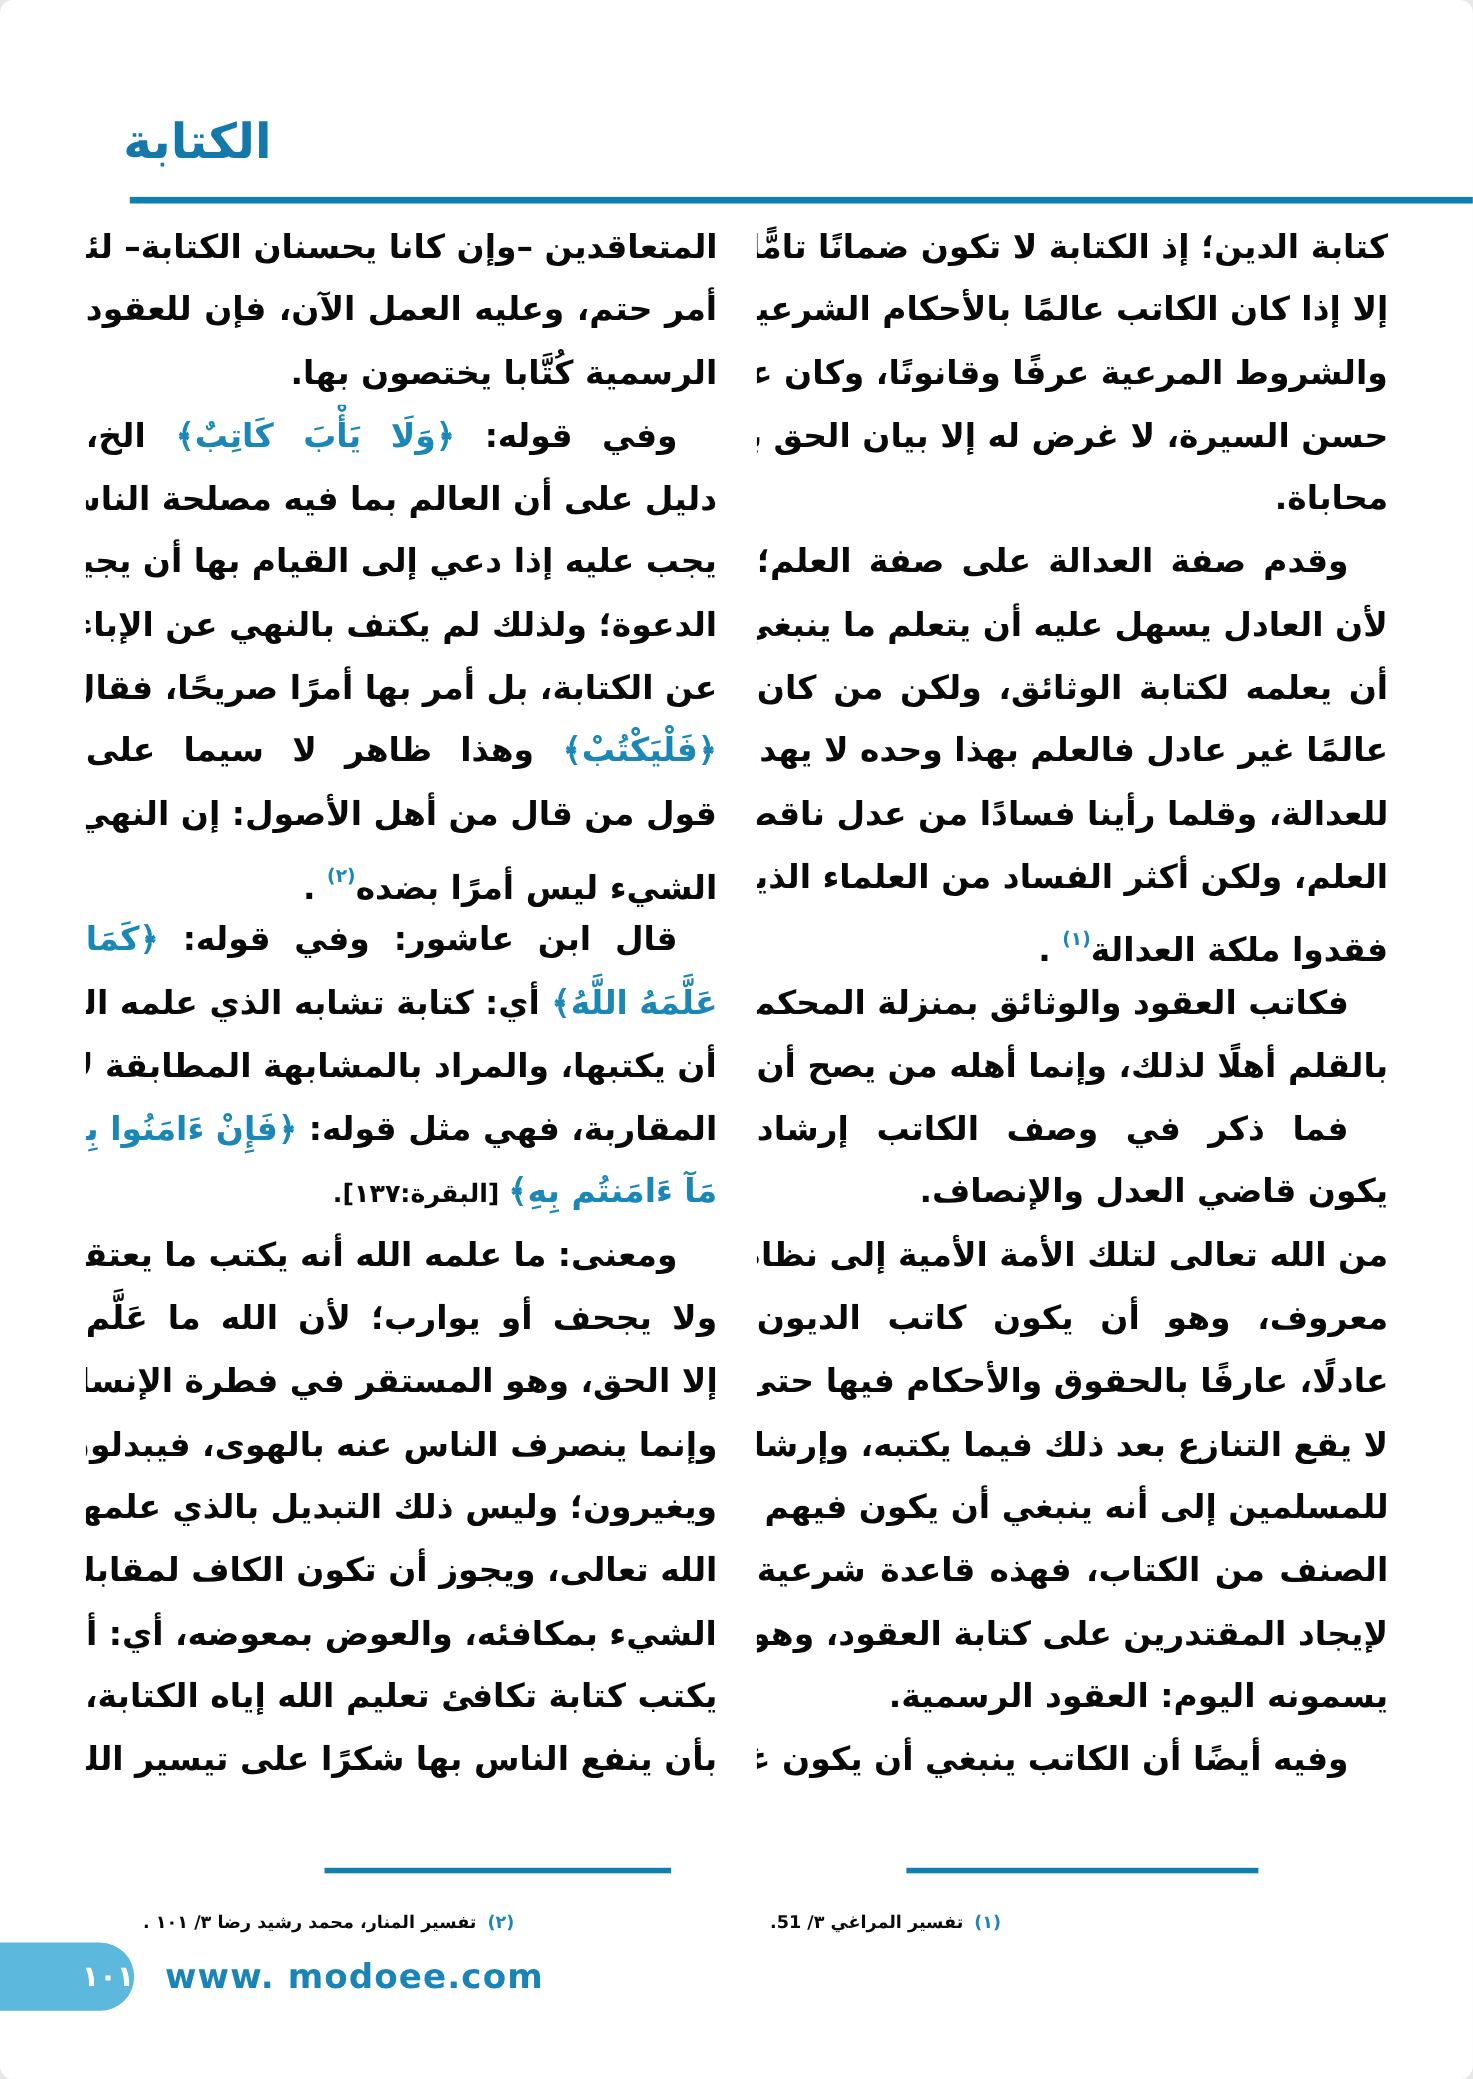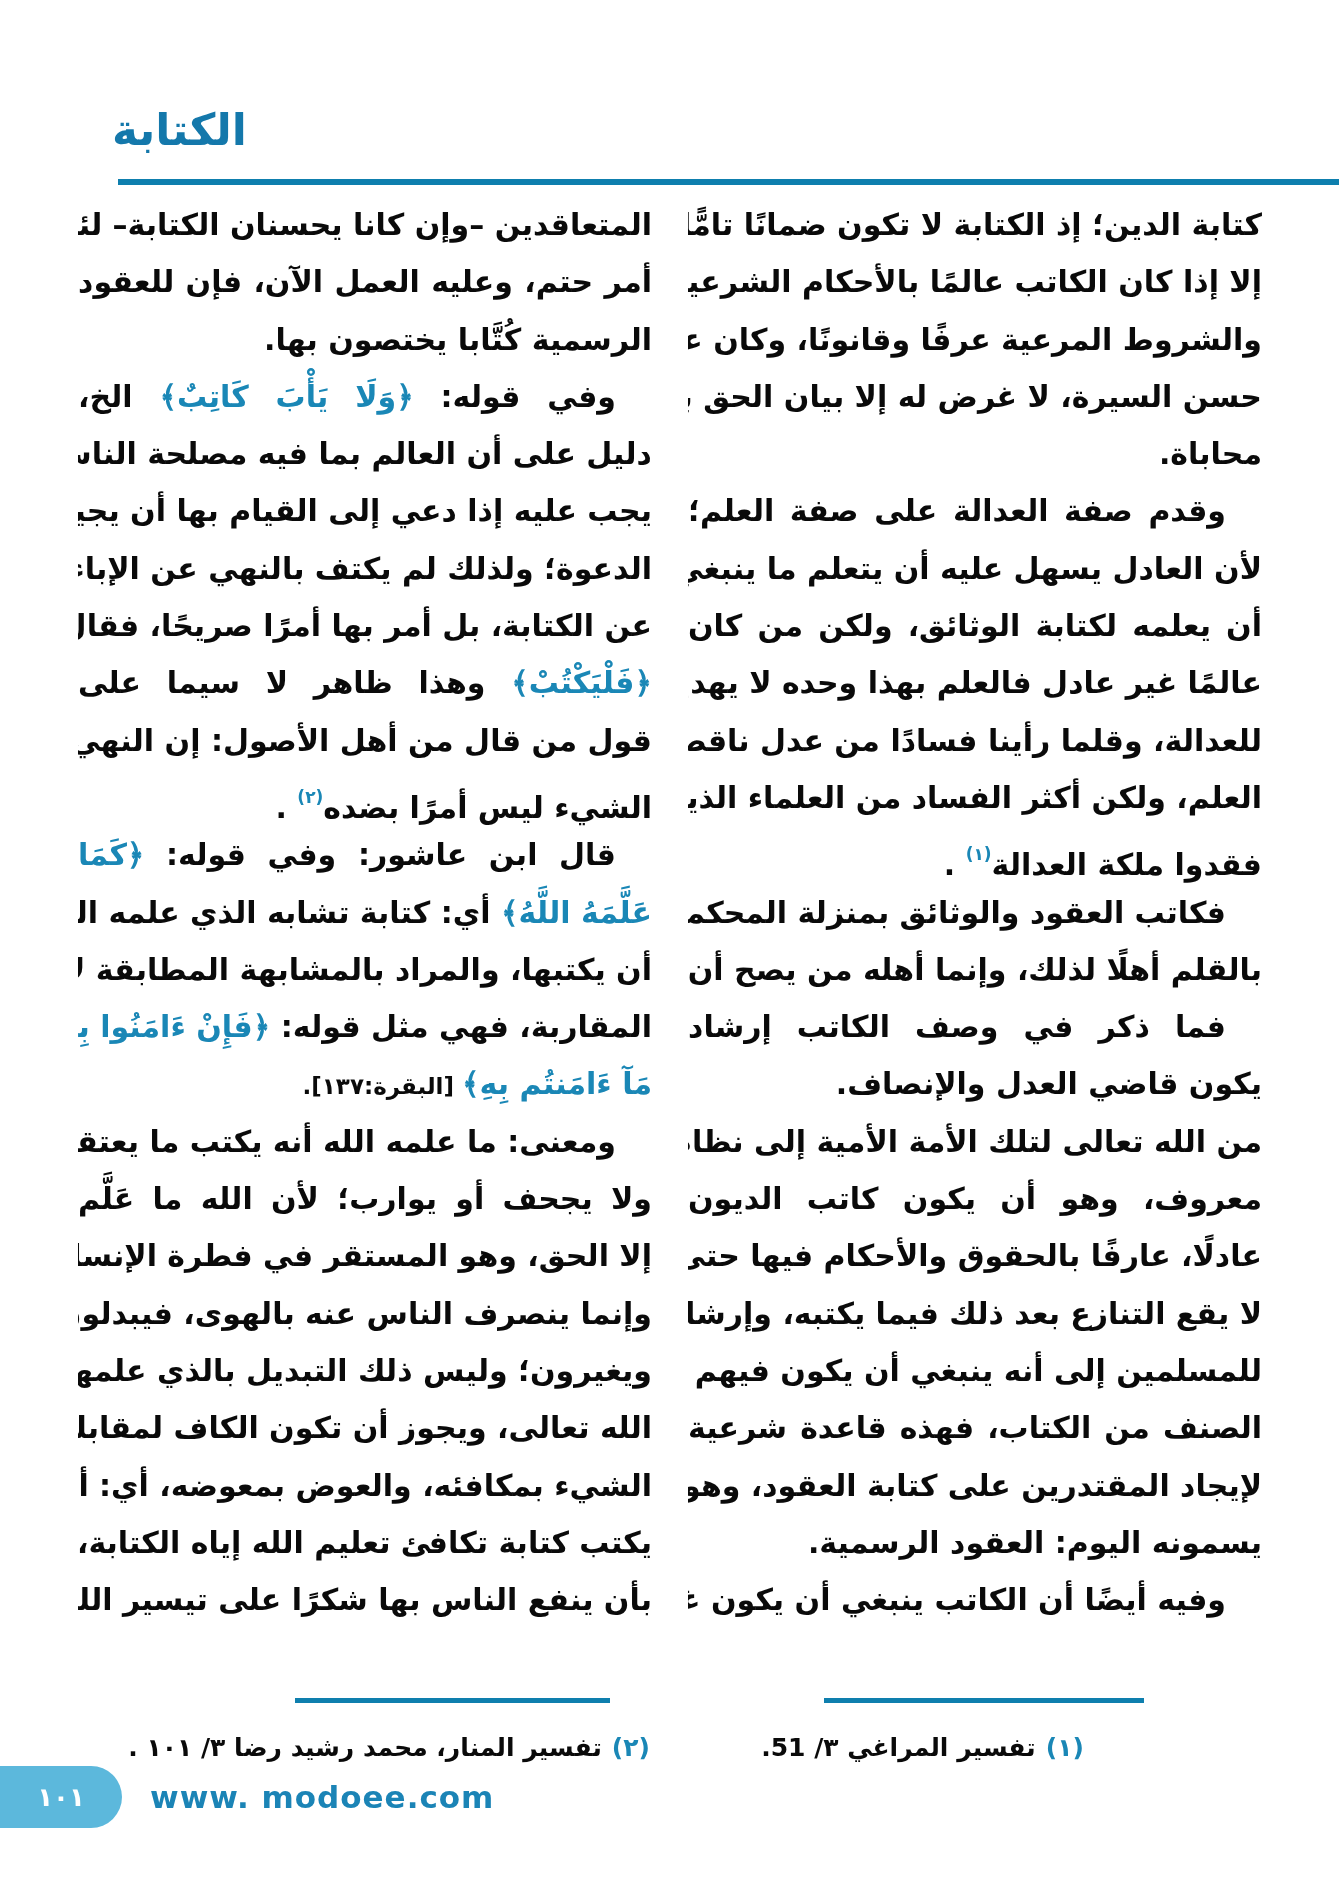--- a/index.html
+++ b/index.html
@@ -4,20 +4,21 @@
 <style>
   html,body{margin:0;padding:0;background:#e8e8e8;}
   .page{
     position:relative;
     width:1339px;height:1890px;
     margin:0 auto;
     background:#ffffff;
     font-family:"DejaVu Sans",sans-serif;
     color:#0a0a0a;
     overflow:hidden;
+    border-radius:12px;
   }
   
   .title{
     position:absolute;left:112px;top:104px;
     font-size:44px;font-weight:700;
     color:var(--title,#1478ab);
     direction:rtl;
   }
   .hrule{
     position:absolute;left:118px;right:0;top:179px;height:6px;
@@ -48,34 +49,34 @@
   .ref{font-size:23px;font-weight:700;}
   
   .fn-rule{
     position:absolute;top:1698px;height:5px;
     background:var(--accent,#0e7fae);
   }
   .fn-rule-right{left:824px;width:320px;}
   .fn-rule-left{left:295px;width:315px;}
   .fn{
     position:absolute;top:1722px;
-    direction:rtl;text-align:center;
-    font-size:25px;font-weight:700;line-height:52px;
+    direction:rtl;text-align:left;
+    font-size:16px;font-weight:700;line-height:52px;
     white-space:nowrap;overflow:hidden;
   }
   .fn-right{left:700px;width:445px;}
   .fn-left{left:130px;width:520px;}
   .fn-marker{color:var(--quran,#1a87b6);margin-left:10px;}
   
   .page-tab{
     position:absolute;left:0;top:1766px;width:122px;height:62px;
     background:var(--tab,#5cb8dc);
     border-radius:0 34px 34px 0;
     color:#ffffff;
-    display:flex;align-items:center;justify-content:center;
+    display:flex;align-items:center;justify-content:flex-start;
     font-size:26px;font-weight:700;letter-spacing:9px;
     direction:rtl;
   }
   .website{
     position:absolute;left:150px;top:1779px;
     font-size:31px;font-weight:700;
     color:var(--link,#1b84b6);
     letter-spacing:1px;
     text-decoration:none;
   }

